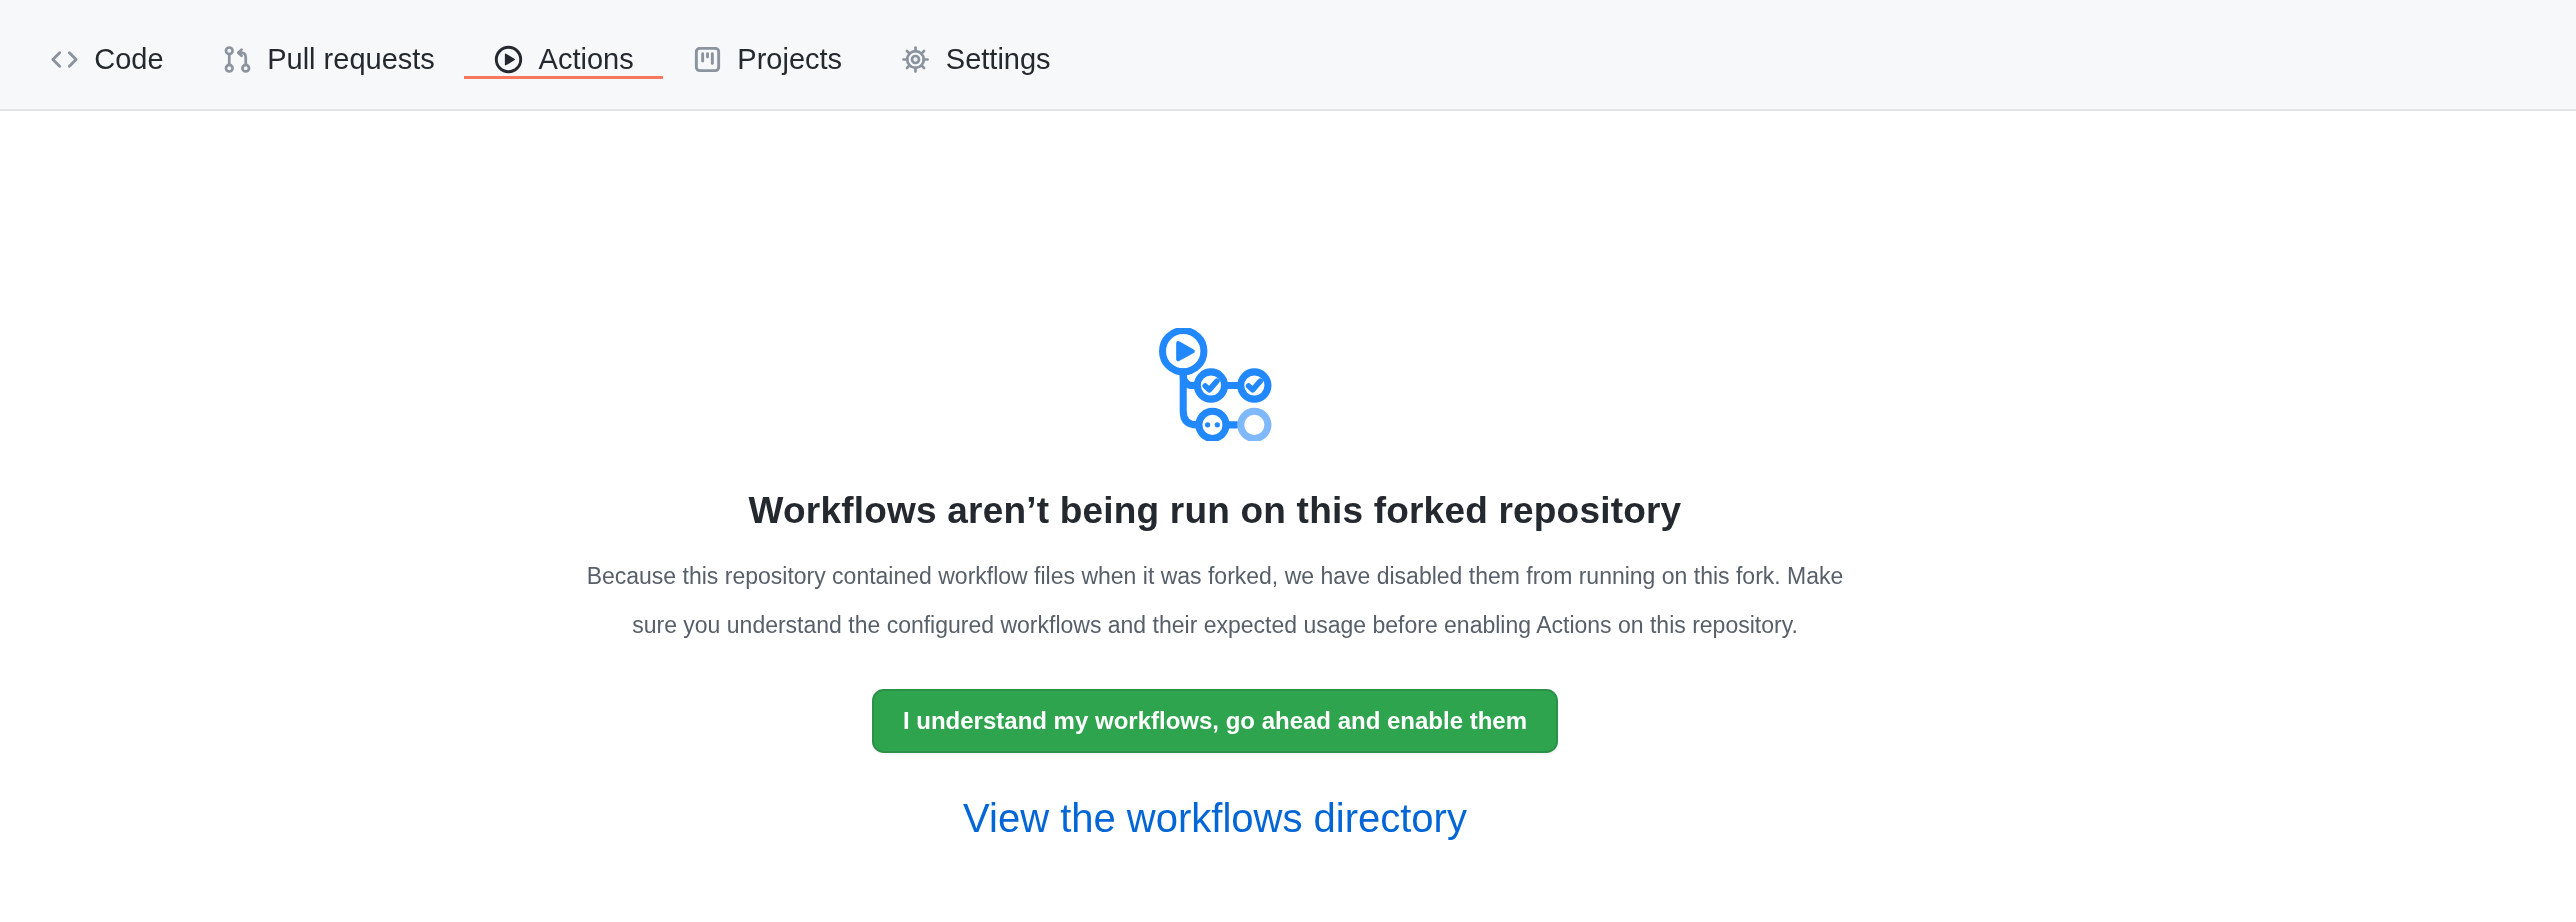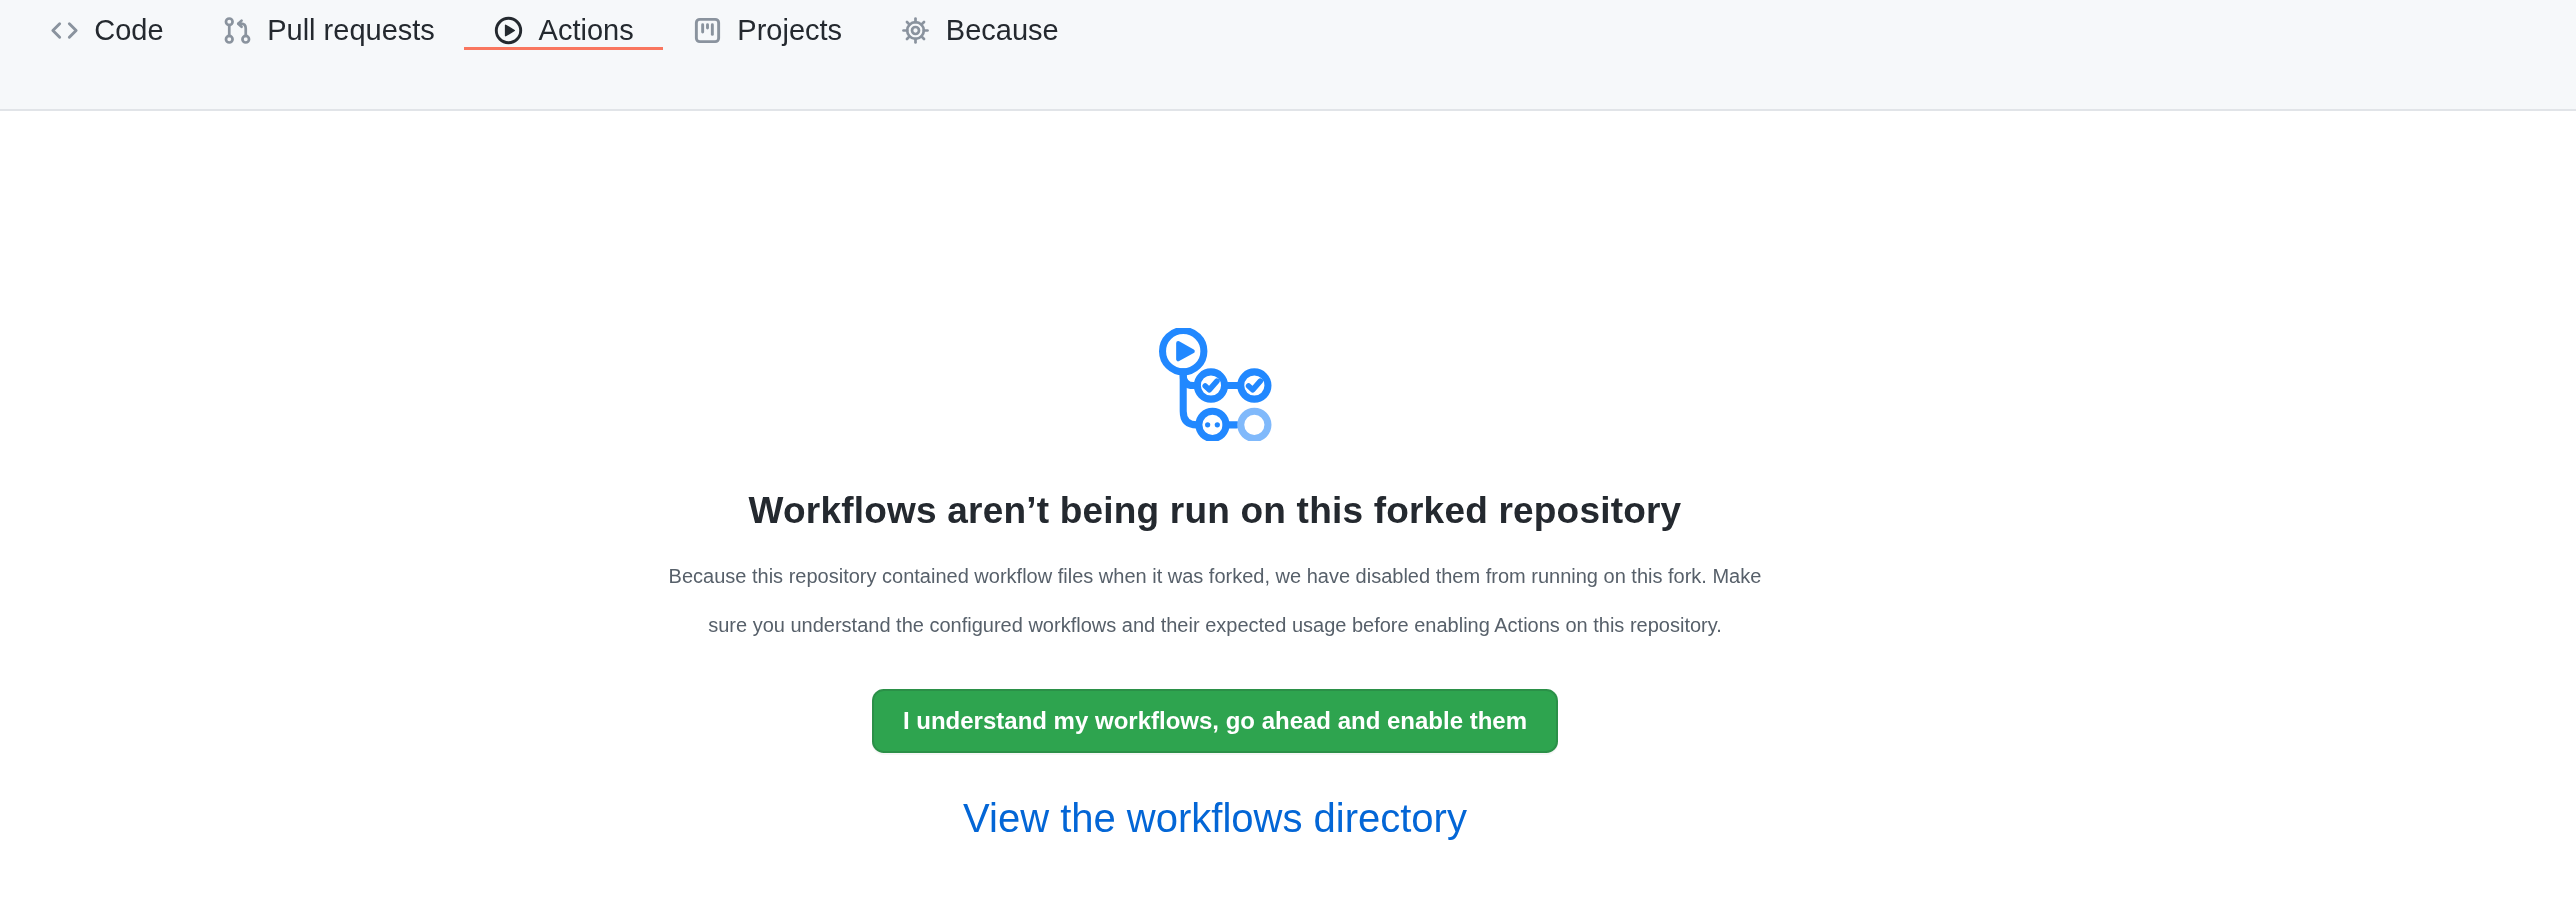--- a/index.html
+++ b/index.html
@@ -11,21 +11,21 @@
     overflow: hidden;
   }
 
   
   .repo-nav {
     width: 2576px;
     height: 111px;
     background: #f6f8fa;
     border-bottom: 2px solid #e1e4e8;
     display: flex;
-    align-items: flex-start;
+    align-items: center;
     padding: 13.7px 0 0 19.5px;
   }
   .tab {
     display: flex;
     align-items: center;
     gap: 14.7px;
     padding: 0 29px;
     font-size: 29px;
     color: #24292f;
     cursor: pointer;
@@ -53,21 +53,21 @@
   .illustration { margin-bottom: 45px; }
   .illustration svg { display: inline-block; }
   .bs-title {
     font-size: 37px;
     font-weight: 700;
     color: #24292f;
     letter-spacing: 0.2px;
     margin-bottom: 19.5px;
   }
   .bs-desc {
-    font-size: 20px;
+    font-size: 23px;
     line-height: 49px;
     color: #57606a;
     margin-bottom: 39px;
   }
   .enable-btn {
     display: inline-block;
     background: #2ea44f;
     color: #ffffff;
     font-family: inherit;
     font-size: 24px;
@@ -146,21 +146,21 @@
         <line x1="16" y1="7.4" x2="16" y2="3.6"></line>
         <line x1="16" y1="24.6" x2="16" y2="28.4"></line>
         <line x1="7.4" y1="16" x2="3.6" y2="16"></line>
         <line x1="24.6" y1="16" x2="28.4" y2="16"></line>
         <line x1="9.9" y1="9.9" x2="7.2" y2="7.2"></line>
         <line x1="22.1" y1="22.1" x2="24.8" y2="24.8"></line>
         <line x1="9.9" y1="22.1" x2="7.2" y2="24.8"></line>
         <line x1="22.1" y1="9.9" x2="24.8" y2="7.2"></line>
       </svg>
     </span>
-    <span>Because</span>
+    <span>Settings</span>
   </div>
 
 </nav>
 
 <main class="main">
   <div class="blankslate">
 
     <div class="illustration">
       <svg width="113" height="113" viewBox="0 0 112 112" fill="none" stroke="#2188ff" stroke-width="7" stroke-linecap="round" stroke-linejoin="round">
 

